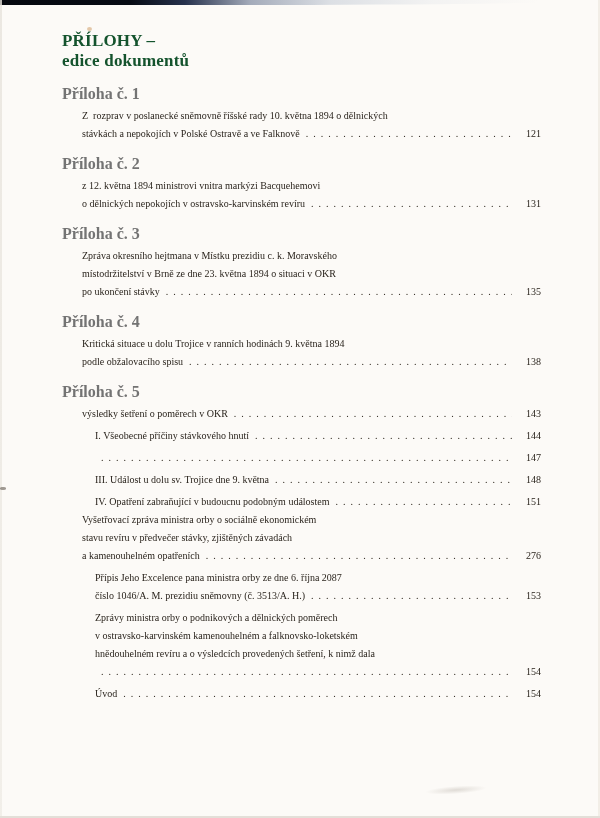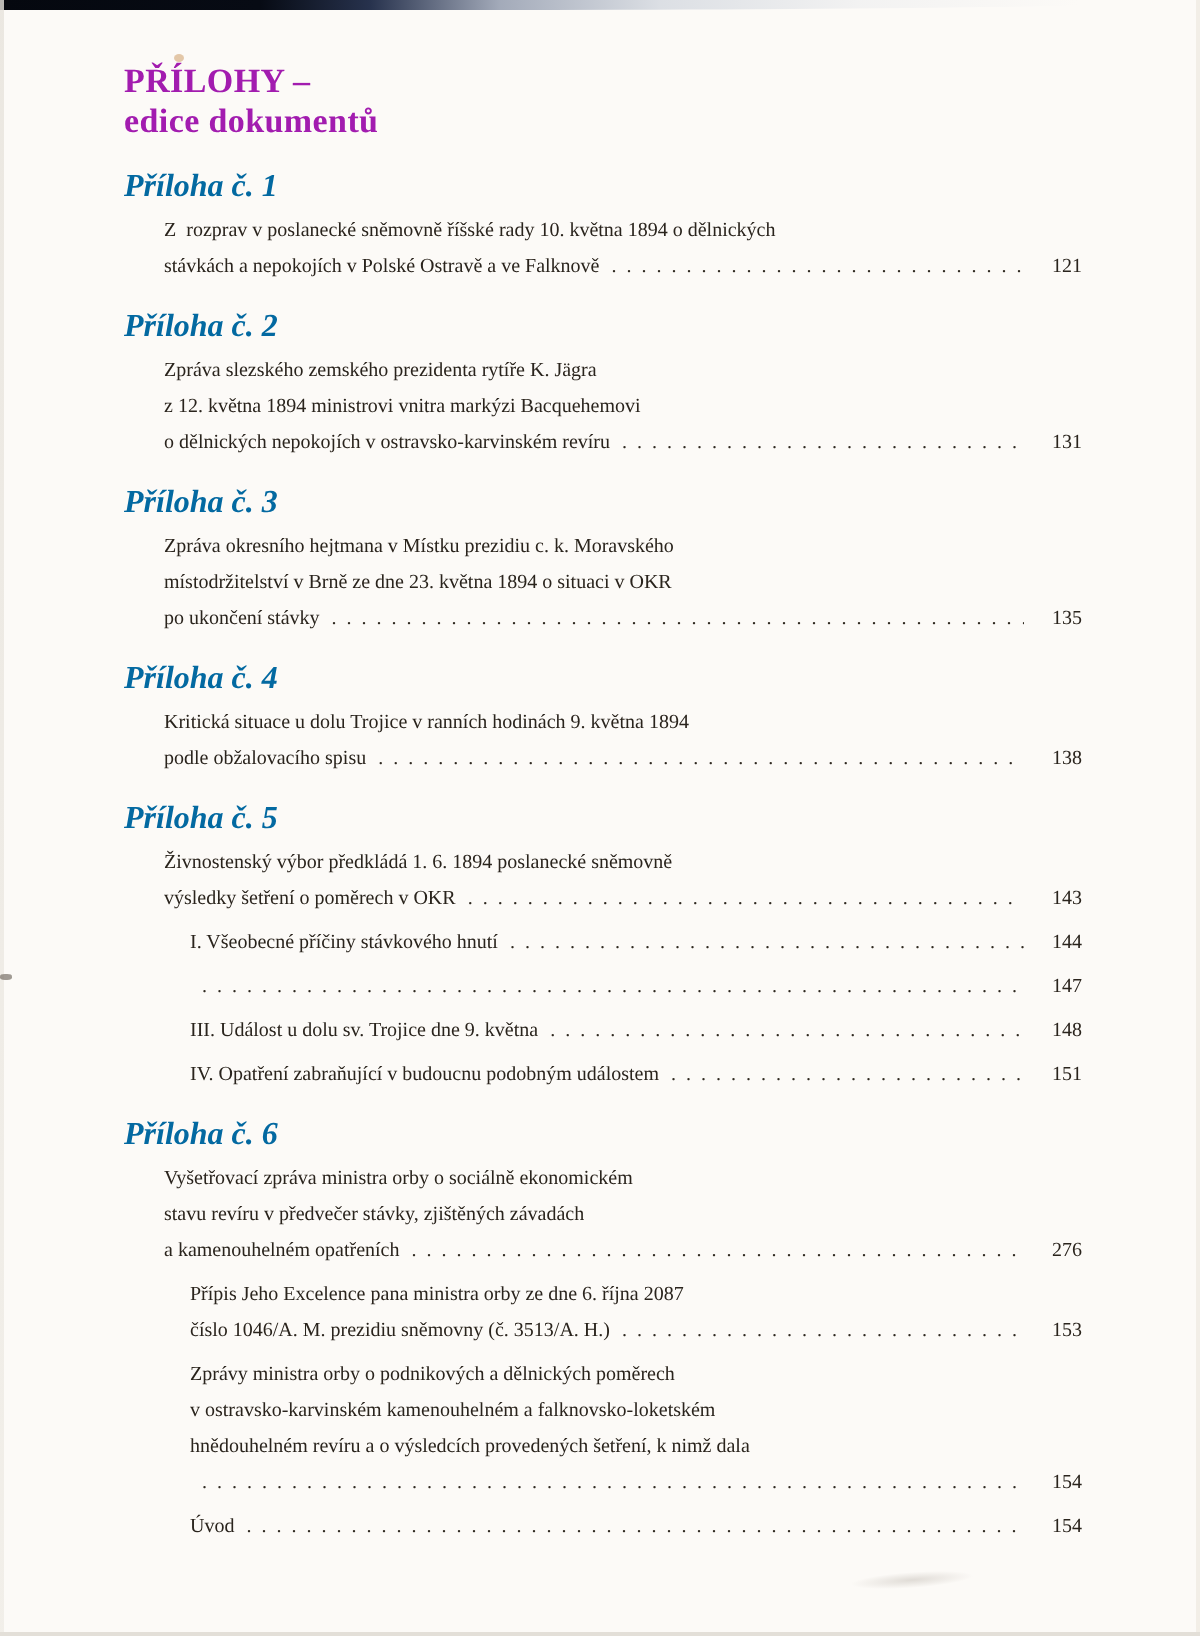--- a/index.html
+++ b/index.html
@@ -75,31 +75,30 @@
     position: absolute;
     left: 62px;
     top: 31px;
     width: 479px;
   }
   .doc-title {
     font-size: 17px;
     line-height: 20px;
     font-weight: bold;
     letter-spacing: .2px;
-    color: #a21caf;
+    color: #14532d;
     margin: 0 0 14px 0;
   }
   .toc-section .heading {
     font-size: 16px;
     line-height: 18px;
     font-weight: bold;
-    color: #0369a1;
+    color: #737373;
     margin-top: 12px;
     white-space: pre;
-    font-style: italic;
   }
   .entry {
     margin-top: 4px;
     font-size: 10px;
     line-height: 18px;
     margin-left: 20px;
   }
   .entry:first-of-type { margin-top: 0; }
   .entry.indent { padding-left: 13px; }
   .entry .line { white-space: pre; }
@@ -148,21 +147,20 @@
           <div class="lastline">
             <span class="ltext">stávkách a nepokojích v Polské Ostravě a ve Falknově</span>
             <span class="dots">........................................................................................................................</span>
             <span class="page">121</span>
           </div>
         </div>
       </div>
       <div class="toc-section">
         <div class="heading">Příloha č. 2</div>
         <div class="entry">
-          <div class="line">Zpráva slezského zemského prezidenta rytíře K. Jägra</div>
           <div class="line">z 12. května 1894 ministrovi vnitra markýzi Bacquehemovi</div>
           <div class="lastline">
             <span class="ltext">o dělnických nepokojích v ostravsko-karvinském revíru</span>
             <span class="dots">........................................................................................................................</span>
             <span class="page">131</span>
           </div>
         </div>
       </div>
       <div class="toc-section">
         <div class="heading">Příloha č. 3</div>
@@ -183,21 +181,20 @@
           <div class="lastline">
             <span class="ltext">podle obžalovacího spisu</span>
             <span class="dots">........................................................................................................................</span>
             <span class="page">138</span>
           </div>
         </div>
       </div>
       <div class="toc-section">
         <div class="heading">Příloha č. 5</div>
         <div class="entry">
-          <div class="line">Živnostenský výbor předkládá 1. 6. 1894 poslanecké sněmovně</div>
           <div class="lastline">
             <span class="ltext">výsledky šetření o poměrech v OKR</span>
             <span class="dots">........................................................................................................................</span>
             <span class="page">143</span>
           </div>
         </div>
         <div class="entry indent">
           <div class="lastline">
             <span class="ltext">I. Všeobecné příčiny stávkového hnutí</span>
             <span class="dots">........................................................................................................................</span>
@@ -219,21 +216,20 @@
         </div>
         <div class="entry indent">
           <div class="lastline">
             <span class="ltext">IV. Opatření zabraňující v budoucnu podobným událostem</span>
             <span class="dots">........................................................................................................................</span>
             <span class="page">151</span>
           </div>
         </div>
       </div>
       <div class="toc-section">
-        <div class="heading">Příloha č. 6</div>
         <div class="entry">
           <div class="line">Vyšetřovací zpráva ministra orby o sociálně ekonomickém</div>
           <div class="line">stavu revíru v předvečer stávky, zjištěných závadách</div>
           <div class="lastline">
             <span class="ltext">a kamenouhelném opatřeních</span>
             <span class="dots">........................................................................................................................</span>
             <span class="page">276</span>
           </div>
         </div>
         <div class="entry indent">

